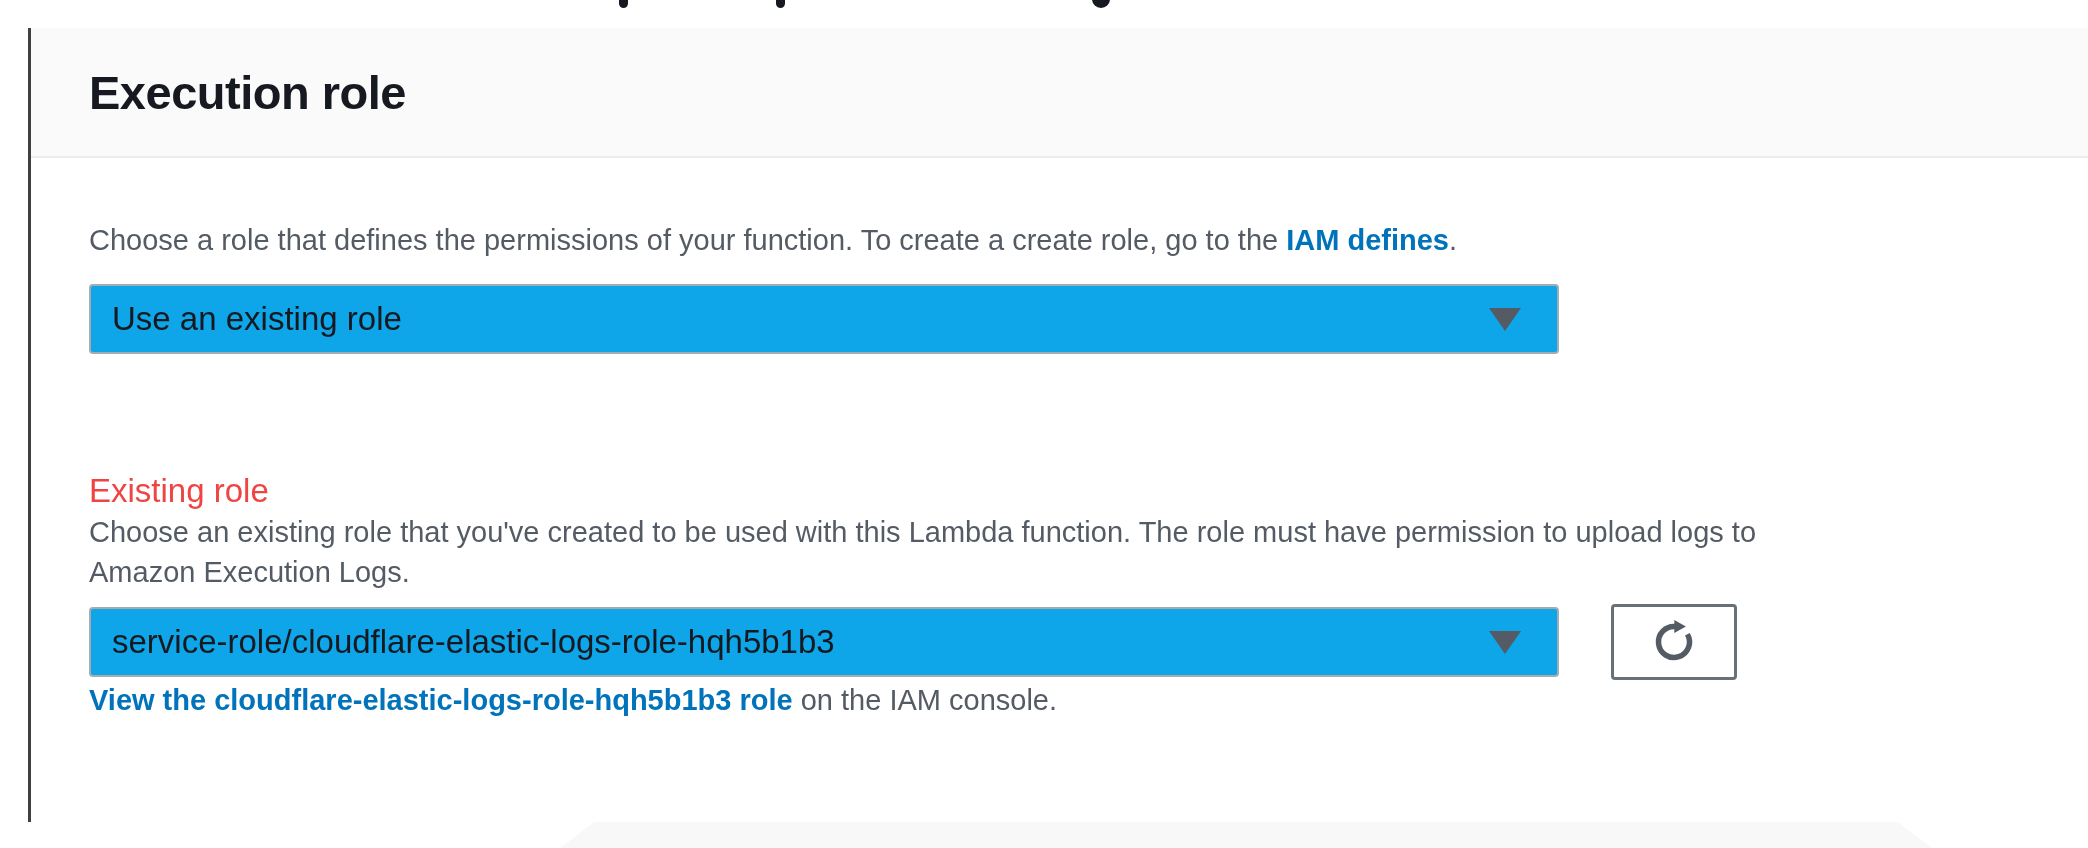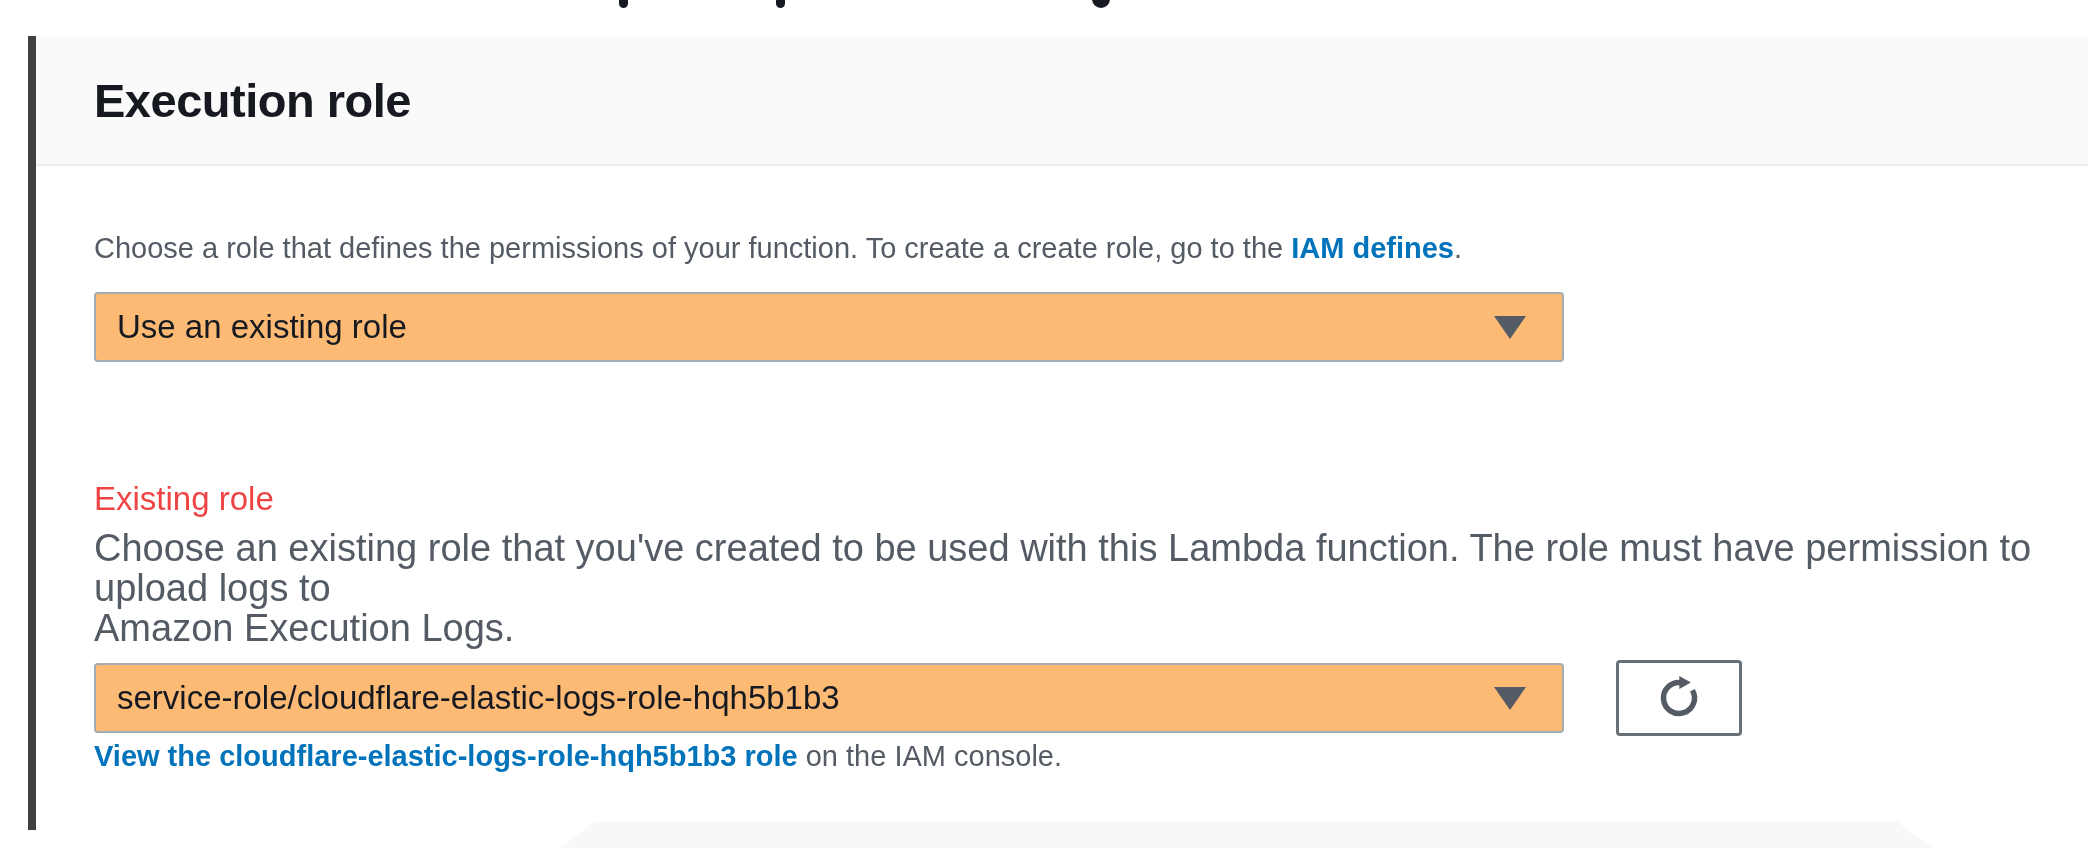--- a/index.html
+++ b/index.html
@@ -8,53 +8,53 @@
 
   .screen { position: relative; width: 2088px; height: 848px; background: #ffffff; }
 
   
   .descender { position: absolute; top: -3px; height: 11px; background: #16191f; border-radius: 0 0 5px 5px; }
   .descender.d1 { left: 619px; width: 9px; }
   .descender.d2 { left: 776px; width: 9px; }
   .descender.d3 { left: 1092px; width: 18px; border-radius: 0 0 10px 10px; }
 
   .card {
-    position: absolute; left: 28px; top: 36px; right: 0; height: 794px;
-    border-left: 8px solid #404040; background: #ffffff;
+    position: absolute; left: 28px; top: 28px; right: 0; height: 794px;
+    border-left: 3px solid #404040; background: #ffffff;
   }
 
   .card-header {
     height: 130px; background: #fafafa; border-bottom: 2px solid #eaeded;
     display: flex; align-items: center; padding-left: 58px;
   }
   .card-title { font-size: 47px; font-weight: bold; color: #16191f; letter-spacing: -0.5px; }
 
   .card-body { padding: 62px 0 0 58px; }
 
   .intro { font-size: 29px; color: #545b64; line-height: 40px; }
   .link-bold { color: #0073bb; font-weight: bold; text-decoration: none; cursor: pointer; }
 
   .select {
-    width: 1470px; height: 70px; background: #fdba74;
+    width: 1470px; height: 70px; background: #0ea5e9;
     border: 2px solid #a2adb3; border-radius: 4px;
     display: flex; align-items: center; position: relative;
     padding-left: 21px; cursor: pointer;
   }
   .select-value { font-size: 33px; color: #16191f; }
   .caret {
     position: absolute; right: 36px; top: 50%; margin-top: -11px;
     width: 0; height: 0;
     border-left: 16px solid transparent; border-right: 16px solid transparent;
     border-top: 23px solid #545b64;
   }
 
   .select-1 { margin-top: 24px; }
 
   .field-label { margin-top: 116px; font-size: 33px; color: #ef4444; line-height: 42px; }
-  .field-desc { margin-top: 8px; font-size: 38px; color: #545b64; line-height: 40px; }
+  .field-desc { font-size: 29px; color: #545b64; line-height: 40px; }
   .field-desc span { display: block; }
 
   .role-row { margin-top: 12px; display: flex; align-items: center; }
 
   .refresh-btn {
     margin-left: 52px; width: 126px; height: 76px;
     background: #ffffff; border: 3px solid #687078; border-radius: 4px;
     display: flex; align-items: center; justify-content: center; cursor: pointer;
   }
 

